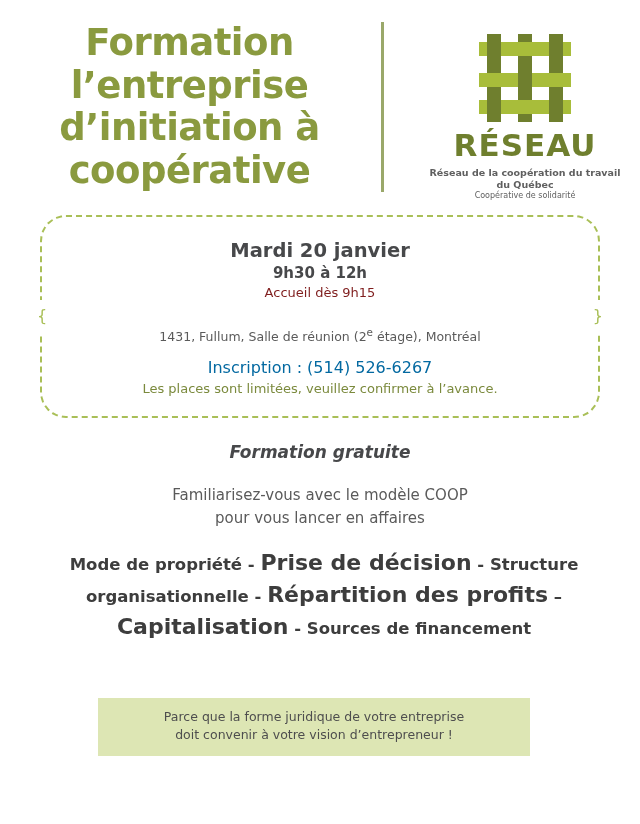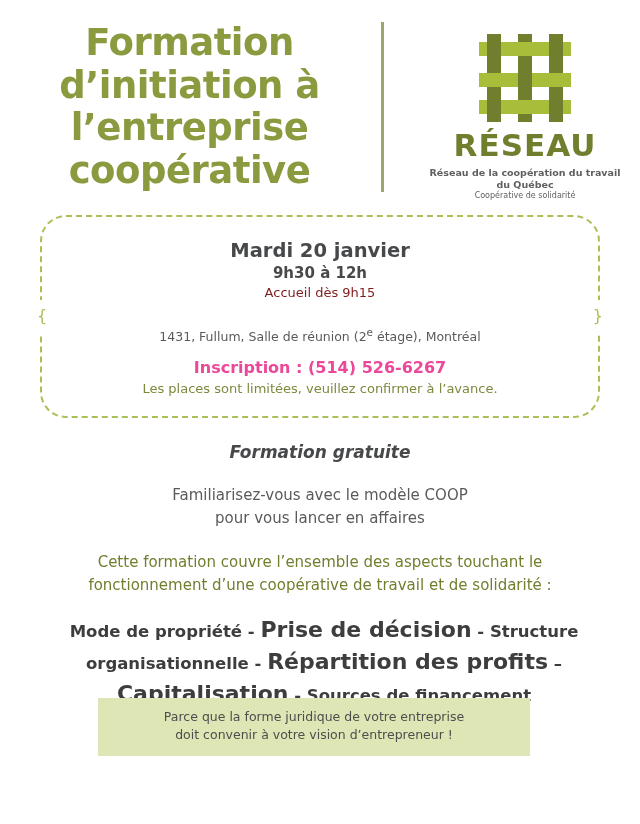--- a/index.html
+++ b/index.html
@@ -141,22 +141,22 @@
     color: #47484a;
   }
   .place-addr {
     font-size: 12.5px;
     color: #5a5a5a;
     margin-top: 6px;
   }
 
   .insc {
     font-size: 16px;
-    font-weight: bold;
-    color: #ec4899;
+    font-weight: normal;
+    color: #0369a1;
   }
   .insc-note {
     font-size: 13px;
     color: #7b8a3d;
     margin-top: 4px;
   }
 
   
   .free {
     text-align: center;
@@ -222,22 +222,22 @@
 </style>
 </head>
 <body>
 
 <div class="page">
 
   <div class="header">
 
     <div class="title-block">
       <div class="line">Formation</div>
+      <div class="line">l’entreprise</div>
       <div class="line">d’initiation à</div>
-      <div class="line">l’entreprise</div>
       <div class="line">coopérative</div>
     </div>
 
     <div class="logo-block">
       <div class="logo-grid">
         <svg width="100" height="100" viewBox="0 0 100 100" aria-hidden="true">
 
           <rect x="12" y="6" width="14" height="88" fill="#6f7f2e"></rect>
           <rect x="43" y="6" width="14" height="88" fill="#6f7f2e"></rect>
           <rect x="74" y="6" width="14" height="88" fill="#6f7f2e"></rect>
@@ -282,24 +282,20 @@
       </div>
   </div>
 
   <div class="free">Formation gratuite</div>
 
   <div class="pitch">
     <div>Familiarisez-vous avec le modèle COOP</div>
     <div>pour vous lancer en affaires</div>
   </div>
 
-  <div class="covers">
-    <div>Cette formation couvre l’ensemble des aspects touchant le</div>
-    <div>fonctionnement d’une coopérative de travail et de solidarité :</div>
-  </div>
 
   <div class="topics">
     <span class="t-sm">Mode de propriété</span><span class="t-dash"> - </span><span class="t-lg">Prise de décision</span><span class="t-dash"> - </span><span class="t-sm">Structure</span>
     <br>
     <span class="t-sm">organisationnelle</span><span class="t-dash"> - </span><span class="t-lg">Répartition des profits</span><span class="t-dash"> – </span>
     <br>
     <span class="t-lg">Capitalisation</span><span class="t-dash"> - </span><span class="t-sm">Sources de financement</span>
   </div>
 
   <div class="footer">

